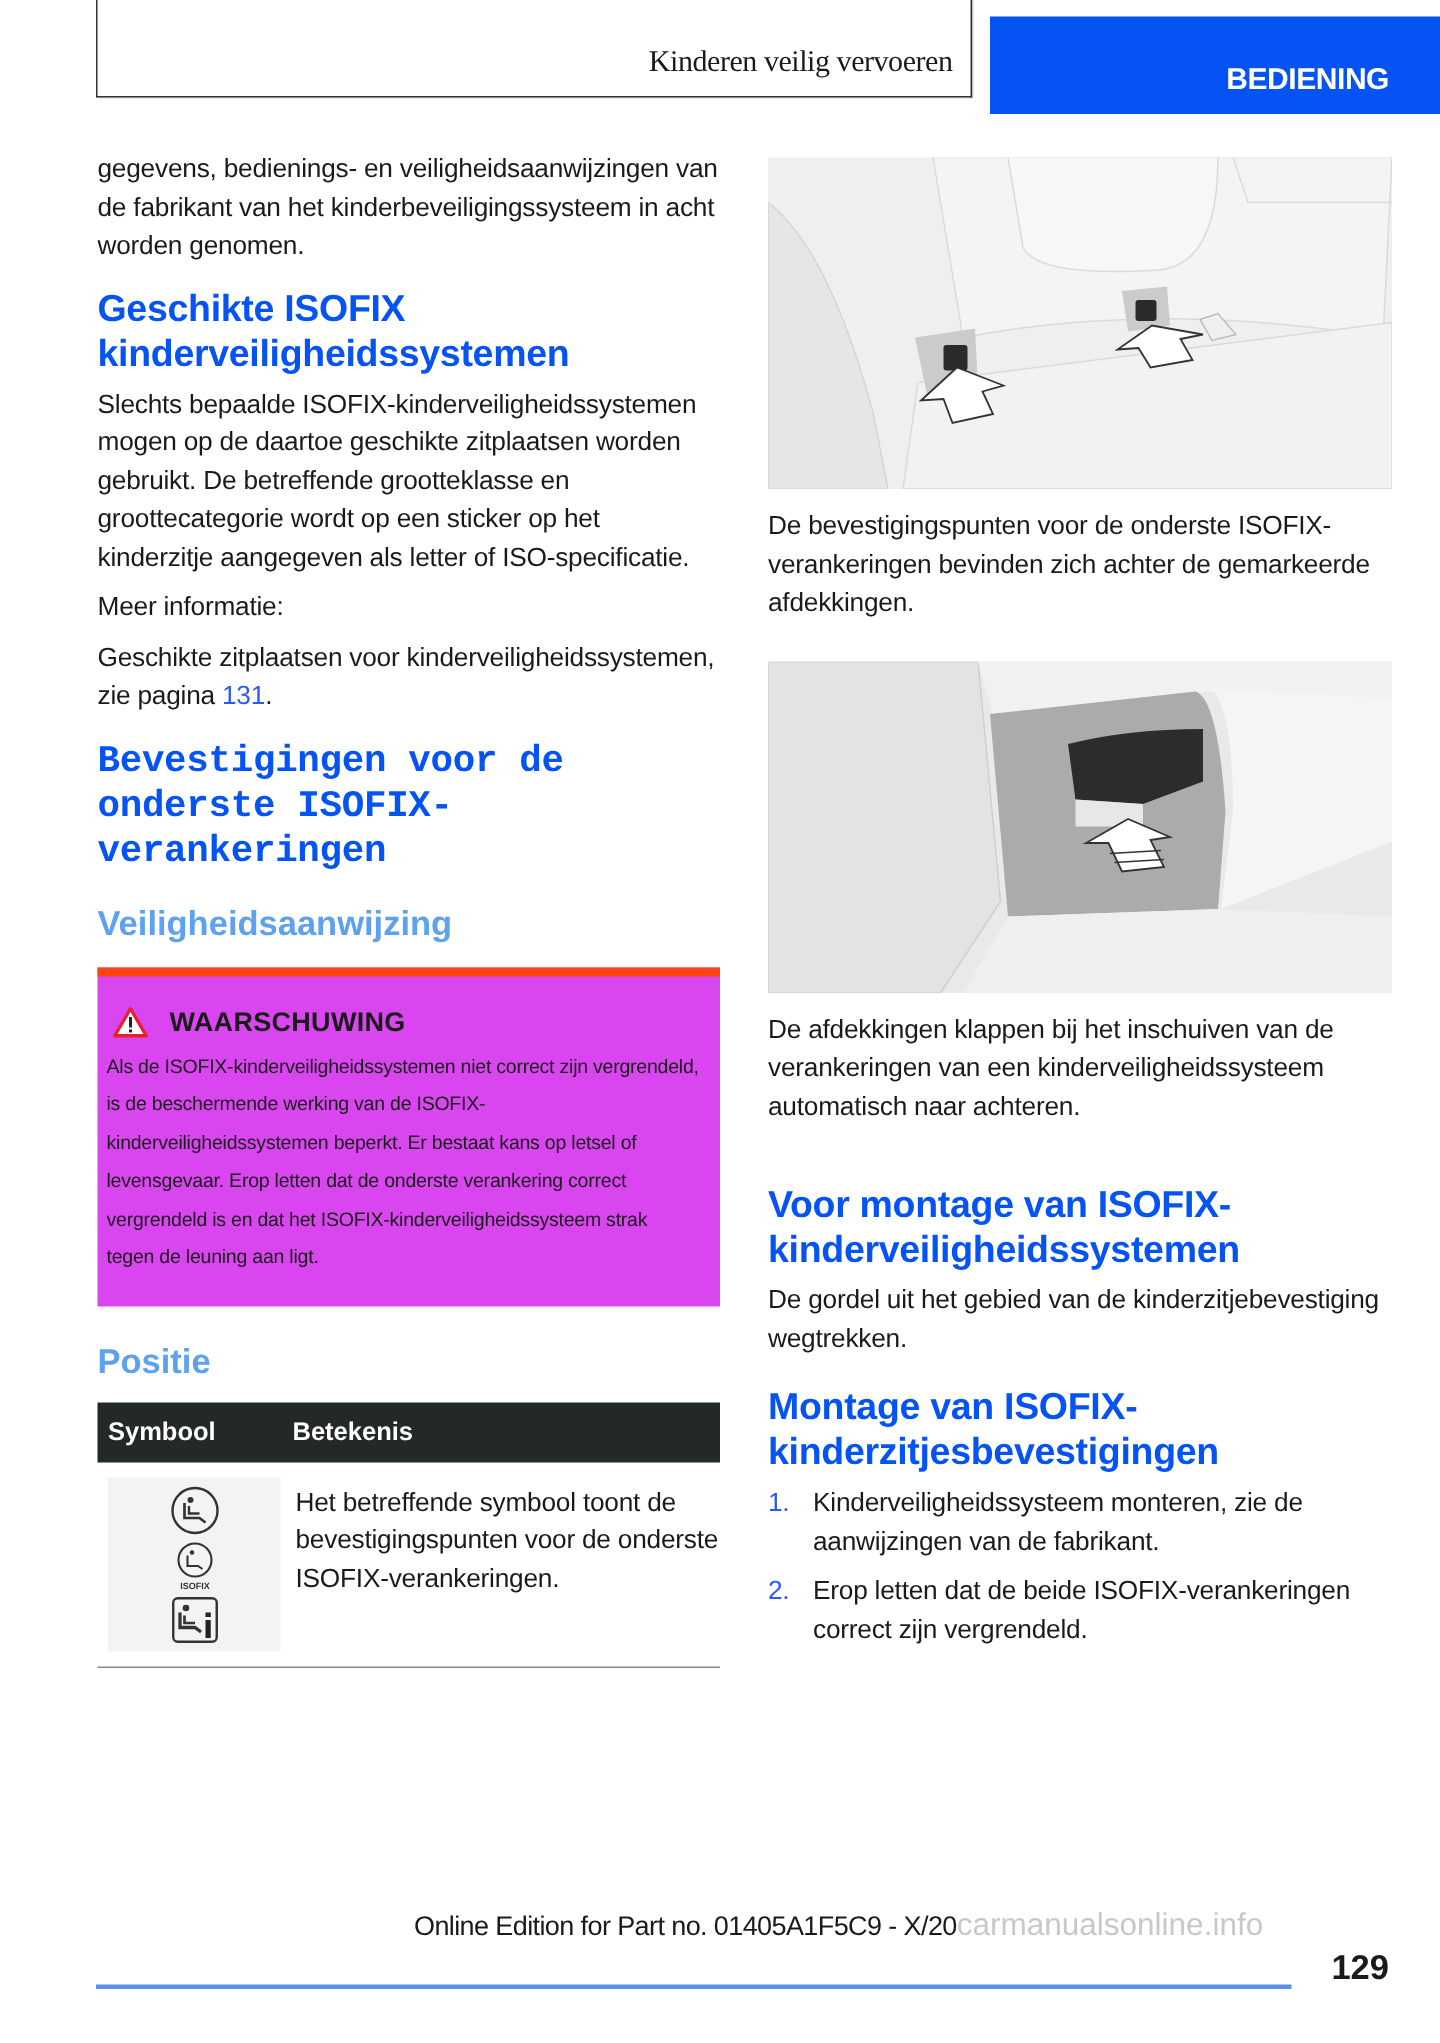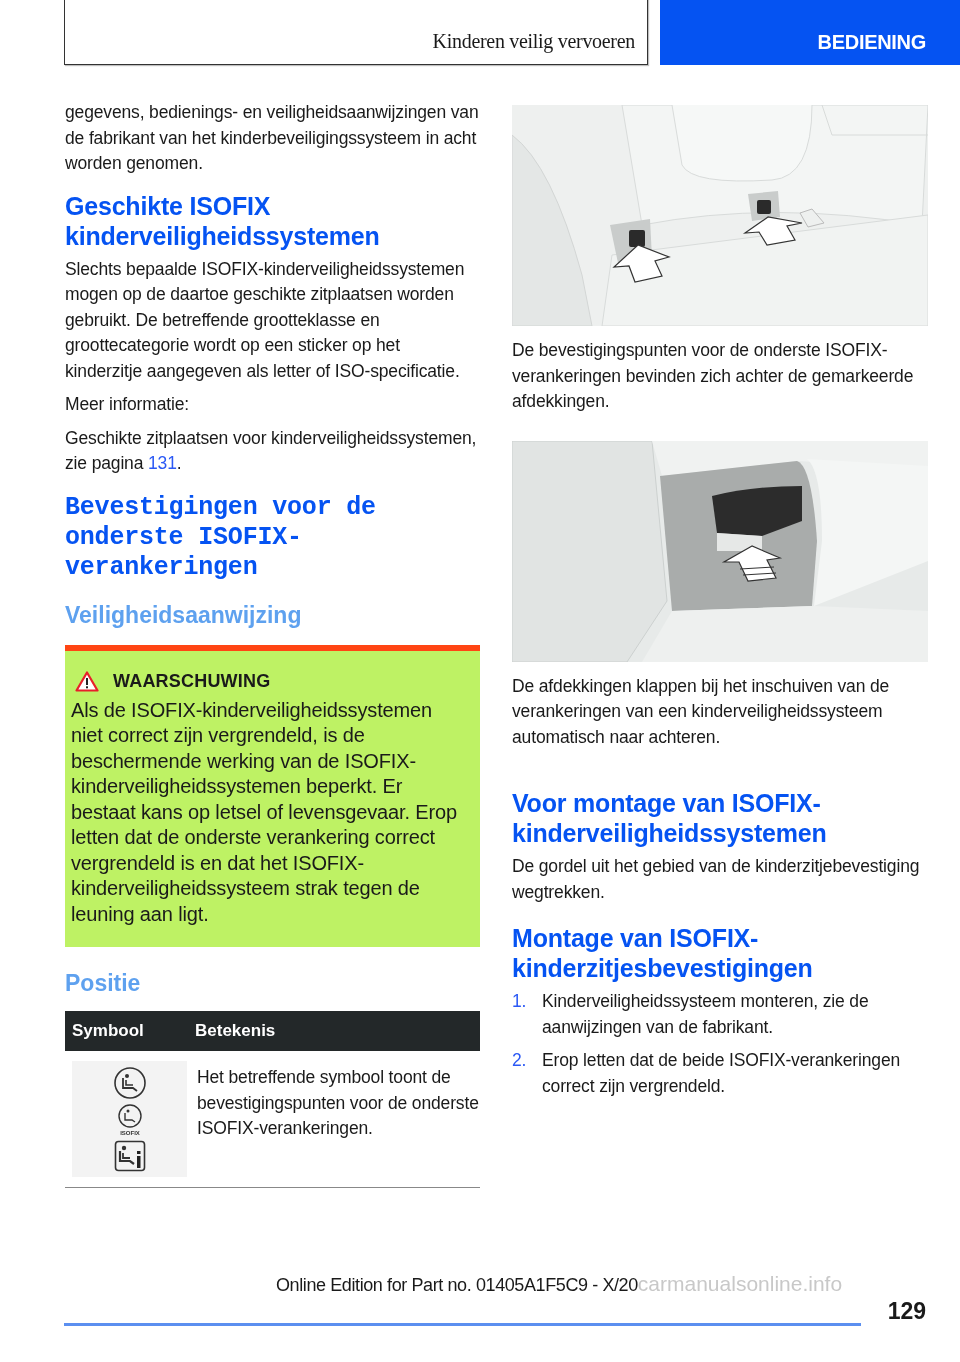--- a/index.html
+++ b/index.html
@@ -10,21 +10,21 @@
       position: absolute; left: 64px; top: -2px; width: 584px; height: 67px;
       border: 1.5px solid #333; border-top: none; background: #fff;
       box-shadow: 1px 1px 1px rgba(0,0,0,0.25);
     }
     .hdr-left span {
       position: absolute; right: 12px; bottom: 11px; font-size: 20px; color: #1a1a1a;
       letter-spacing: -0.3px;
       font-family: Liberation Serif, serif;
     }
     .hdr-right {
-      position: absolute; left: 660px; top: 0; width: 300px; height: 65px;
+      position: absolute; left: 660px; top: 11px; width: 300px; height: 65px;
       background: #0553f2;
     }
     .hdr-right span {
       position: absolute; right: 34px; bottom: 11px; font-size: 20px; font-weight: bold; color: #fff;
       letter-spacing: -0.3px;
     }
 
     .col { position: absolute; top: 100px; }
     .col-left { left: 65px; width: 415px; }
     .col-right { left: 512px; width: 416px; }
@@ -34,27 +34,27 @@
       font-size: 25px; line-height: 30px; font-weight: bold; color: #0553f2;
       margin-top: 14px; margin-bottom: 6px; letter-spacing: -0.2px;
     }
     h3 {
       font-size: 23px; line-height: 28px; font-weight: bold; color: #5ea1ef;
       margin-top: 14px; margin-bottom: 16px;
     }
     .link { color: #2b59f5; }
 
     .warn {
-      border-top: 6px solid #ff4513; background: #bef264;
+      border-top: 6px solid #ff4513; background: #d946ef;
       padding: 20px 14px 20px 6px; margin-bottom: 22px;
     }
     .warn-title { display: flex; align-items: center; margin-bottom: 6px; padding-left: 4px; }
     .warn-title svg { width: 24px; height: 21px; margin-right: 14px; }
     .warn-title span { font-weight: bold; font-size: 18px; letter-spacing: 0.2px; }
-    .warn p { font-size: 20px; line-height: 25.5px; margin-left: 0; letter-spacing: -0.15px; }
+    .warn p { font-size: 13px; line-height: 25.5px; margin-left: 0; letter-spacing: -0.15px; }
 
     table { border-collapse: collapse; width: 100%; margin-top: 14px; }
     th { background: #232829; color: #fff; text-align: left; font-size: 17px; font-weight: bold; height: 40px; padding-left: 7px; }
     th.c1 { width: 123px; }
     td { vertical-align: top; padding-top: 10px; padding-bottom: 10px; border-bottom: 1px solid #888; }
     td.sym-cell { padding: 10px 0 10px 7px; }
     .sym-box { width: 115px; height: 116px; background: #f3f3f3; display: flex; flex-direction: column; align-items: center; justify-content: center; gap: 3px; }
     td.mean { font-size: 17.5px; line-height: 25.5px; padding-left: 9px; padding-top: 14px; letter-spacing: -0.15px; }
 
     .figure { width: 416px; height: 221px; background: #eceeed; position: relative; overflow: hidden; }

